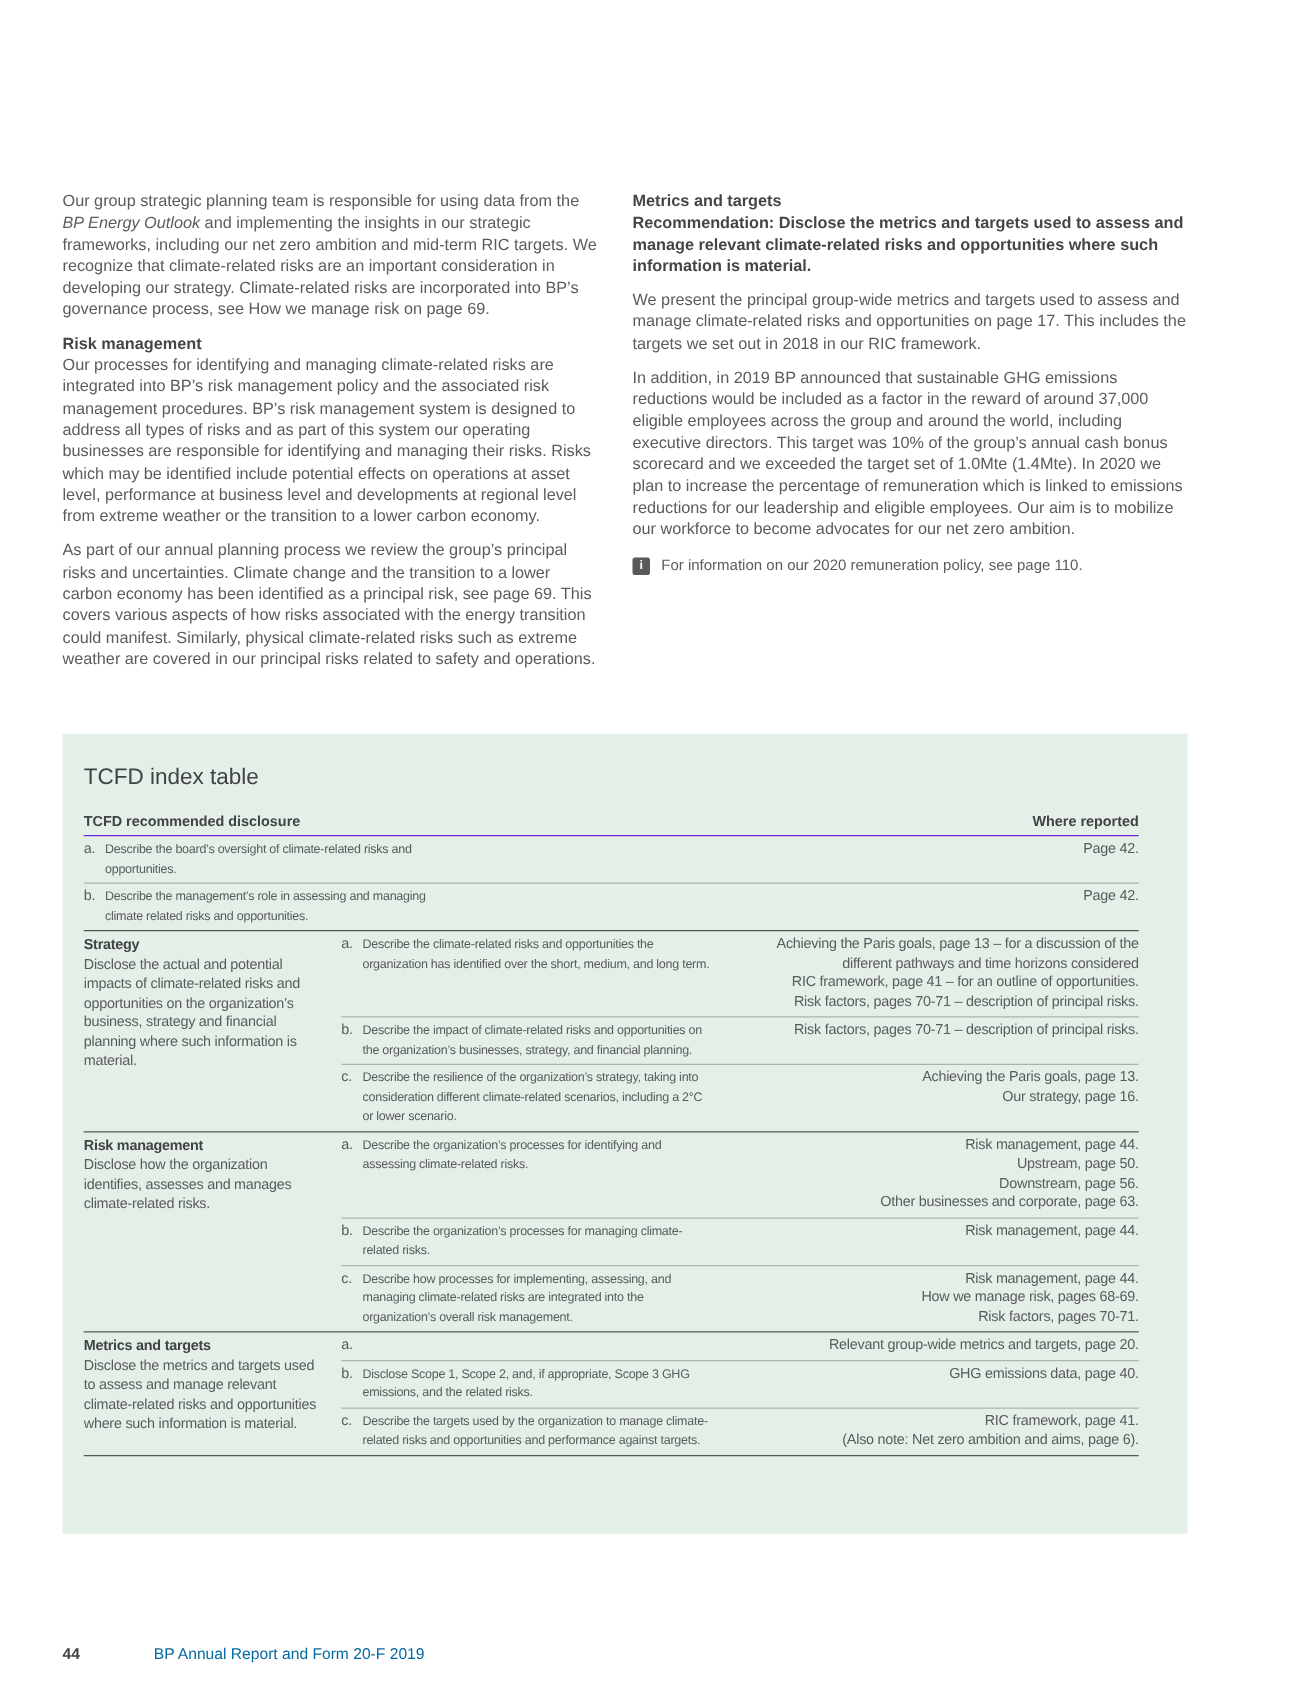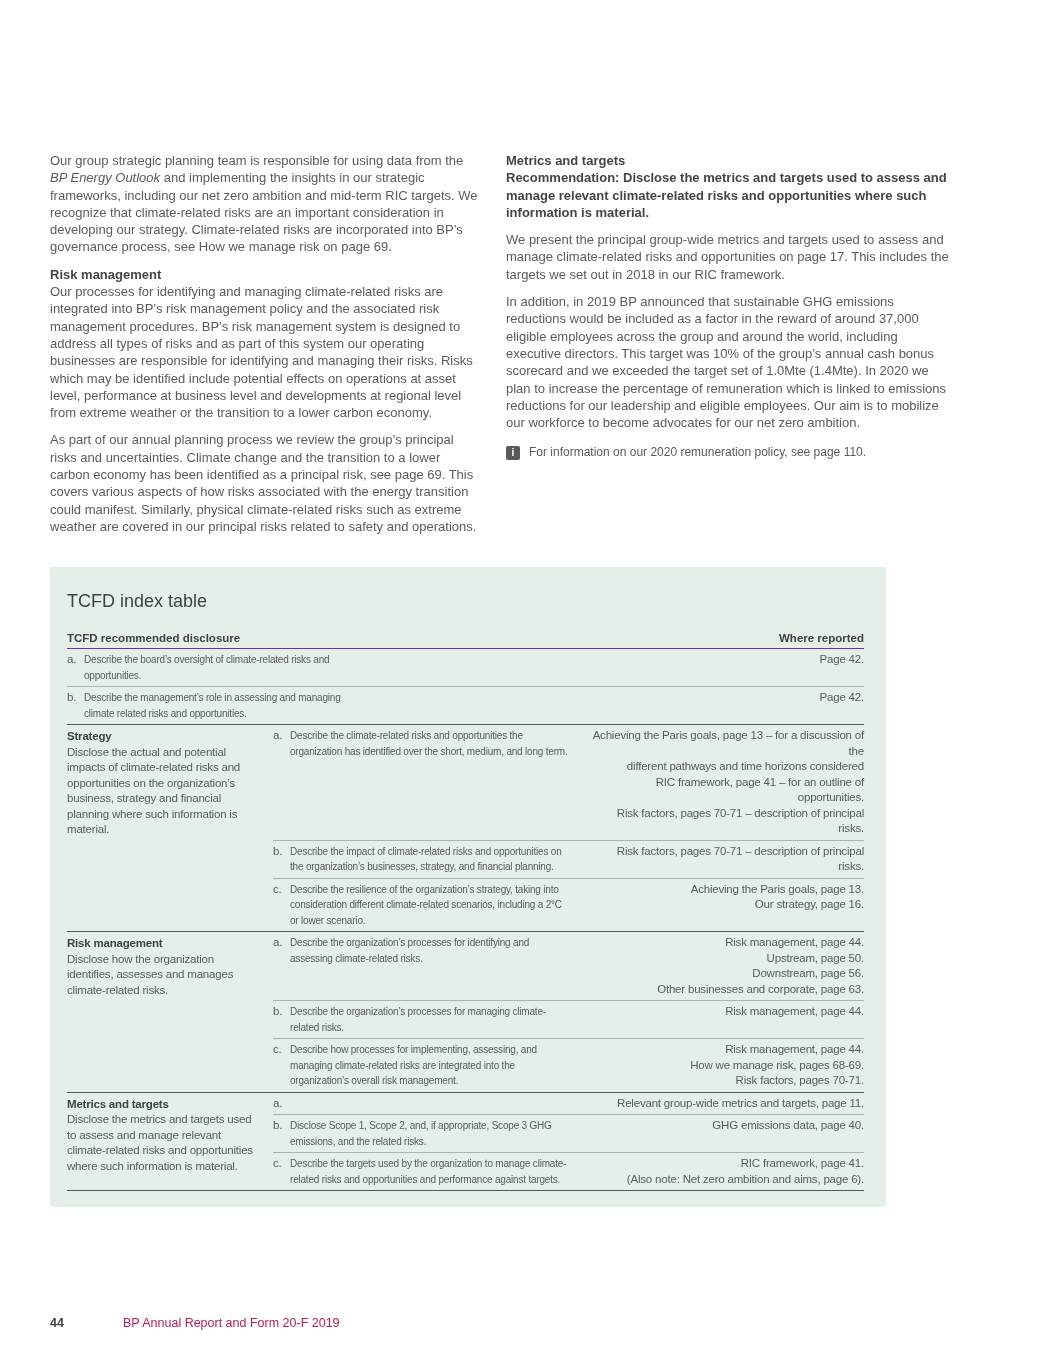--- a/index.html
+++ b/index.html
@@ -26,24 +26,24 @@
   .note { display: flex; align-items: flex-start; gap: 9px; margin-top: 14px; }
   .info-icon {
     flex: 0 0 auto; width: 14px; height: 14px; margin-top: 1px;
     background: #58595b; color: #ffffff; border-radius: 2px;
     font-size: 10px; font-weight: bold; line-height: 14px; text-align: center;
   }
   .note-text { font-size: 12px; line-height: 15px; color: #5a5b5e; }
 
   
   .tcfd-box {
-    margin-top: 22px;
-    width: 836px; min-height: 640px;
+    margin-top: 42px;
+    width: 900px; min-height: 640px;
     background: #e4efe7;
-    padding: 24px 22px 16px 17px;
+    padding: 24px 39px 16px 17px;
   }
   .tcfd-title { font-size: 18px; font-weight: normal; color: #414246; margin-bottom: 20px; }
   .tbl { border-bottom: 1px solid #55565a; }
   .thead {
     display: flex; justify-content: space-between;
     font-size: 11.5px; font-weight: bold; color: #414246;
     padding-bottom: 4px; border-bottom: 1px solid #6d28d9;
   }
   .section { display: flex; }
   .section + .section { border-top: 1px solid #55565a; }
@@ -52,21 +52,21 @@
   .rows { flex: 1; display: flex; flex-direction: column; }
   .row { display: flex; padding: 3px 0; }
   .row + .row { border-top: 1px solid #a9b5ac; }
   .letter { flex: 0 0 17px; font-size: 11.5px; line-height: 15.5px; letter-spacing: -0.2px; }
   .desc { flex: 0 0 300px; padding-right: 18px; font-size: 10px; line-height: 15.5px; letter-spacing: -0.2px; }
   .where { flex: 1; text-align: right; font-size: 11.5px; line-height: 15.5px; letter-spacing: -0.2px; white-space: pre-line; }
 
   
   .footer { position: absolute; left: 50px; top: 1316px; font-size: 12.5px; }
   .pagenum { display: inline-block; width: 73px; font-weight: bold; color: #414246; }
-  .doc-title { color: #be185d; }
+  .doc-title { color: #0369a1; }
 </style>
 </head>
 <body>
 
 <div class="page">
   <div class="content">
 
     <div class="cols">
       <div class="col-left">
         <p class="body"><span>Our group strategic planning team is responsible for using data from the </span><span class="italic">BP Energy Outlook</span><span> and implementing the insights in our strategic frameworks, including our net zero ambition and mid-term RIC targets. We recognize that climate-related risks are an important consideration in developing our strategy. Climate-related risks are incorporated into BP’s governance process, see How we manage risk on page 69.</span></p>
@@ -168,21 +168,21 @@
         </div>
 
         <div class="section">
           <div class="cat">
             <div class="cat-title">Metrics and targets</div>
             <div class="cat-desc">Disclose the metrics and targets used to assess and manage relevant climate-related risks and opportunities where such information is material.</div>
           </div>
           <div class="rows">
             <div class="row">
               <div class="letter">a.</div>
-              <div class="where">Relevant group-wide metrics and targets, page 11.</div>
+              <div class="where">Relevant group-wide metrics and targets, page 20.</div>
             </div>
             <div class="row">
               <div class="letter">b.</div>
               <div class="desc">Disclose Scope 1, Scope 2, and, if appropriate, Scope 3 GHG emissions, and the related risks.</div>
               <div class="where">GHG emissions data, page 40.</div>
             </div>
             <div class="row">
               <div class="letter">c.</div>
               <div class="desc">Describe the targets used by the organization to manage climate-related risks and opportunities and performance against targets.</div>
               <div class="where">RIC framework, page 41.

